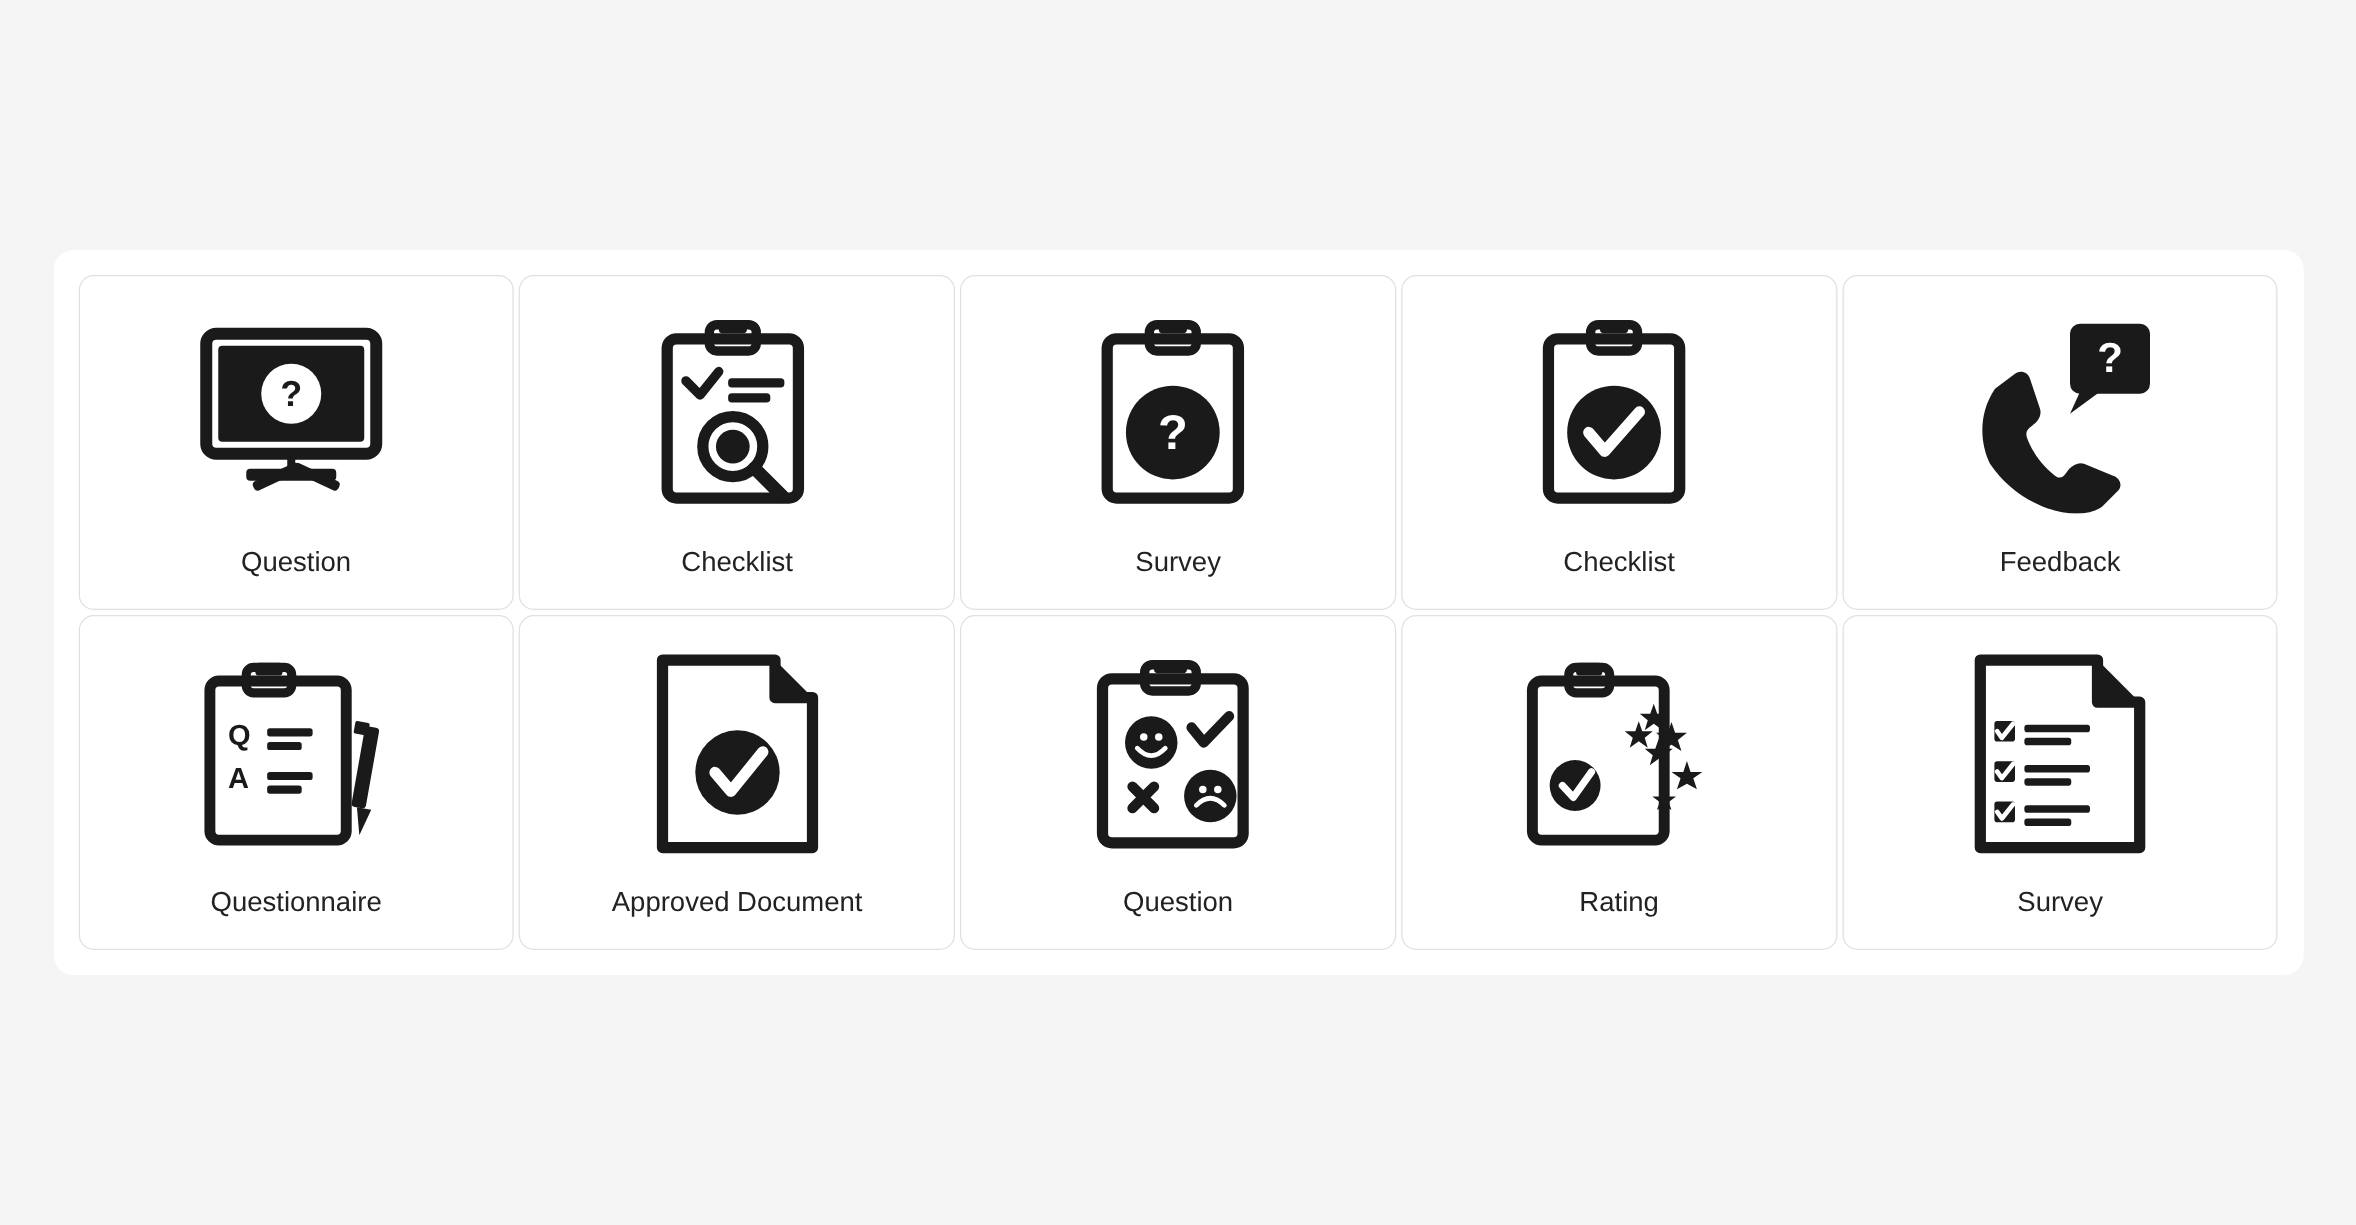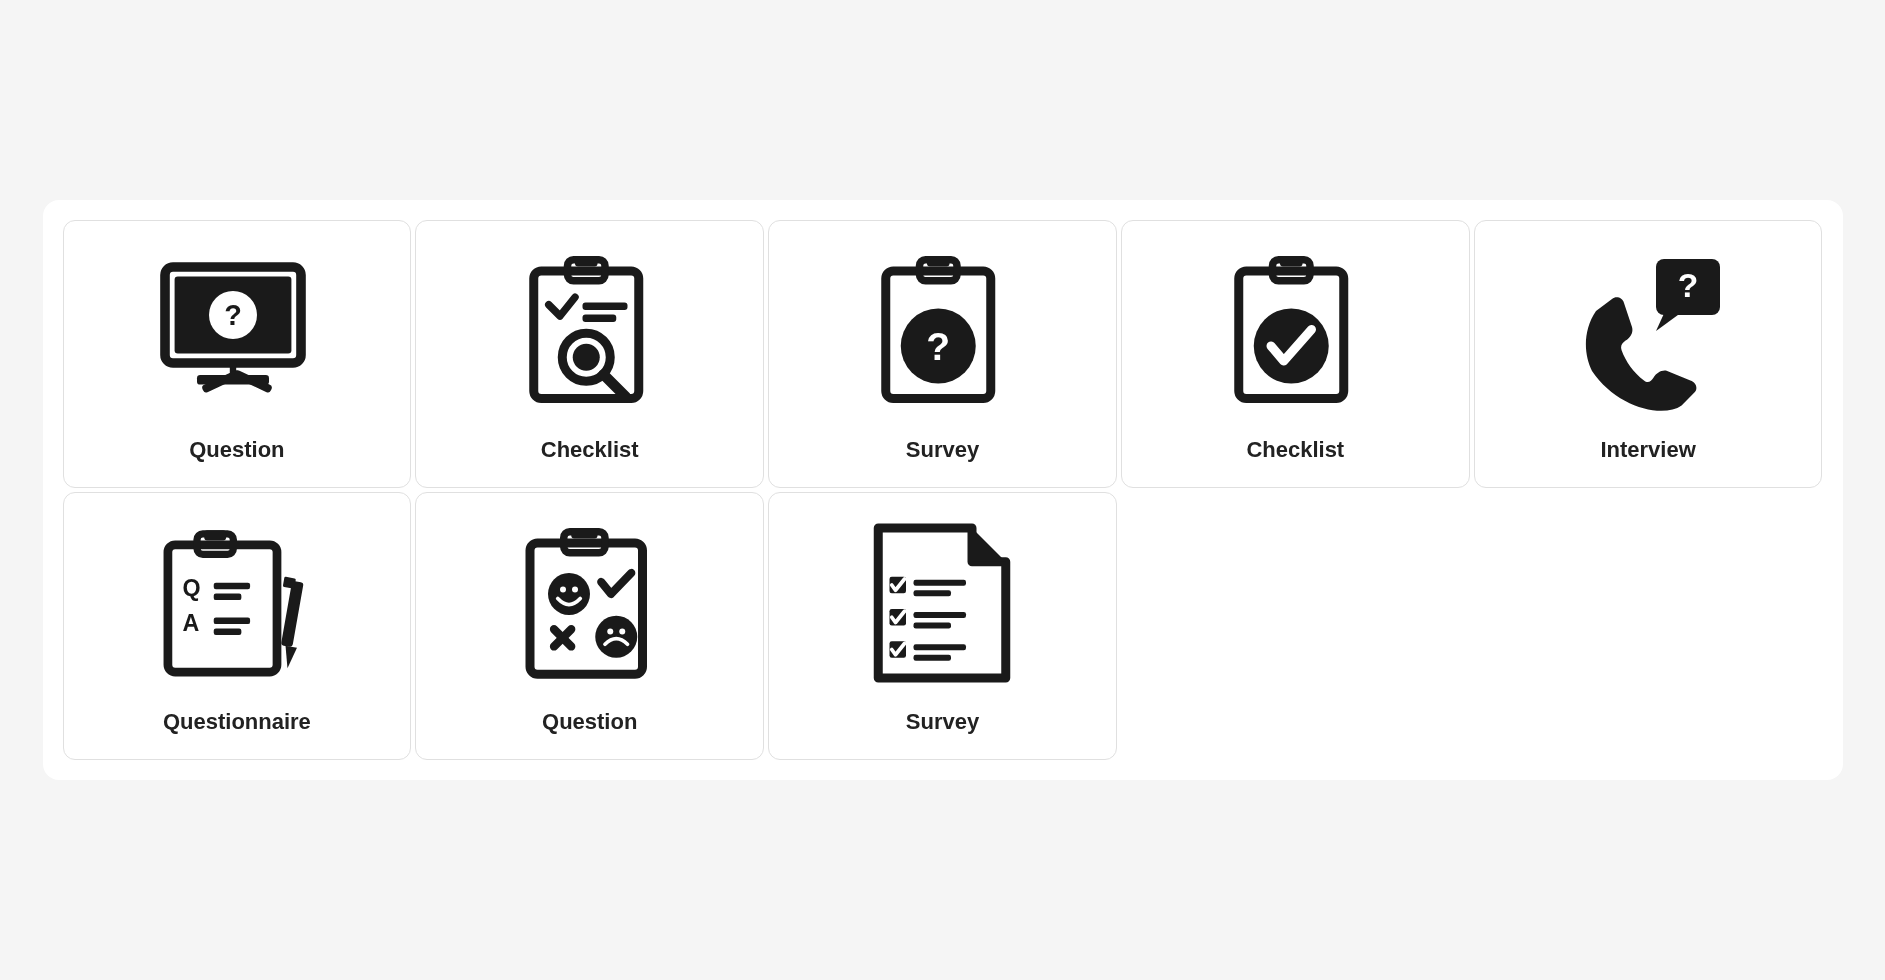--- a/index.html
+++ b/index.html
@@ -40,21 +40,21 @@
       width: 180px;
       height: 180px;
     }
     .icon-wrapper svg {
       fill: #1a1a1a;
     }
     .icon-label {
       font-size: 22px;
       color: #222;
       text-align: left;
-      font-weight: 700;
+      font-weight: 400;
     }
   </style>
 </head>
 <body>
 
 <div class="grid-container">
 
   <div class="icon-cell">
     <div class="icon-wrapper">
       <svg viewBox="0 0 200 200" width="160" height="160" xmlns="http://www.w3.org/2000/svg">
@@ -136,21 +136,21 @@
     <div class="icon-wrapper">
       <svg viewBox="0 0 200 200" width="160" height="160" xmlns="http://www.w3.org/2000/svg">
 
         <path d="M30,150 C20,130 18,100 35,75 L55,60 C60,56 68,58 70,65 L80,95 C82,102 78,108 72,112 C68,115 65,118 67,124 C72,138 82,152 95,162 C100,166 104,163 107,158 C111,152 118,148 124,150 L153,162 C160,164 163,172 158,177 L142,193 C118,210 60,195 30,150 Z" fill="#1a1a1a"></path>
 
         <rect x="110" y="10" width="80" height="70" rx="10" ry="10" fill="#1a1a1a"></rect>
         <polygon points="120,78 110,100 140,78" fill="#1a1a1a"></polygon>
         <text x="150" y="58" text-anchor="middle" font-size="42" font-weight="bold" fill="#ffffff" font-family="Arial">?</text>
       </svg>
     </div>
-    <span class="icon-label">Interview</span>
+    <span class="icon-label">Feedback</span>
   </div>
 
   <div class="icon-cell">
     <div class="icon-wrapper">
       <svg viewBox="0 0 220 220" width="160" height="170" xmlns="http://www.w3.org/2000/svg">
 
         <rect x="15" y="30" width="150" height="175" rx="10" ry="10" fill="none" stroke="#1a1a1a" stroke-width="12"></rect>
 
         <rect x="55" y="15" width="50" height="28" rx="8" ry="8" fill="none" stroke="#1a1a1a" stroke-width="10"></rect>
         <rect x="65" y="10" width="30" height="14" rx="4" ry="4" fill="#1a1a1a"></rect>
@@ -164,20 +164,34 @@
         <rect x="78" y="145" width="38" height="9" rx="3" fill="#1a1a1a"></rect>
 
         <rect x="178" y="80" width="16" height="90" rx="4" fill="#1a1a1a" transform="rotate(10, 186, 125)"></rect>
         <polygon points="174,170 190,170 182,200" fill="#1a1a1a" transform="rotate(10, 182, 185)"></polygon>
         <rect x="174" y="75" width="16" height="14" rx="2" fill="#1a1a1a" transform="rotate(10, 182, 82)"></rect>
       </svg>
     </div>
     <span class="icon-label">Questionnaire</span>
   </div>
 
+  <div class="icon-cell">
+    <div class="icon-wrapper">
+      <svg viewBox="0 0 200 220" width="150" height="170" xmlns="http://www.w3.org/2000/svg">
+
+        <path d="M20,10 L140,10 L140,50 L180,50 L180,210 L20,210 Z" fill="none" stroke="#1a1a1a" stroke-width="12" stroke-linejoin="round"></path>
+
+        <path d="M140,10 L180,50 L140,50 Z" fill="#1a1a1a"></path>
+
+        <circle cx="100" cy="130" r="45" fill="#1a1a1a"></circle>
+        <polyline points="76,130 93,150 127,108" fill="none" stroke="#ffffff" stroke-width="12" stroke-linecap="round" stroke-linejoin="round"></polyline>
+      </svg>
+    </div>
+    <span class="icon-label">Approved Document</span>
+  </div>
 
   <div class="icon-cell">
     <div class="icon-wrapper">
       <svg viewBox="0 0 200 220" width="150" height="170" xmlns="http://www.w3.org/2000/svg">
 
         <rect x="20" y="30" width="150" height="175" rx="10" ry="10" fill="none" stroke="#1a1a1a" stroke-width="12"></rect>
 
         <rect x="65" y="15" width="55" height="28" rx="8" ry="8" fill="none" stroke="#1a1a1a" stroke-width="10"></rect>
         <rect x="75" y="10" width="35" height="14" rx="4" ry="4" fill="#1a1a1a"></rect>
 
@@ -197,20 +211,47 @@
 
         <path d="M120,165 Q135,150 150,165" fill="none" stroke="#ffffff" stroke-width="5" stroke-linecap="round"></path>
 
         <circle cx="127" cy="148" r="4" fill="#ffffff"></circle>
         <circle cx="143" cy="148" r="4" fill="#ffffff"></circle>
       </svg>
     </div>
     <span class="icon-label">Question</span>
   </div>
 
+  <div class="icon-cell">
+    <div class="icon-wrapper">
+      <svg viewBox="0 0 220 220" width="160" height="170" xmlns="http://www.w3.org/2000/svg">
+
+        <rect x="15" y="30" width="145" height="175" rx="10" ry="10" fill="none" stroke="#1a1a1a" stroke-width="12"></rect>
+
+        <rect x="55" y="15" width="45" height="28" rx="8" ry="8" fill="none" stroke="#1a1a1a" stroke-width="10"></rect>
+        <rect x="63" y="10" width="29" height="14" rx="4" ry="4" fill="#1a1a1a"></rect>
+
+        <circle cx="62" cy="145" r="28" fill="#1a1a1a"></circle>
+        <polyline points="48,145 60,158 80,130" fill="none" stroke="#ffffff" stroke-width="8" stroke-linecap="round" stroke-linejoin="round"></polyline>
+
+        <polygon points="155,60 162,80 183,80 167,93 173,113 155,100 137,113 143,93 127,80 148,80" fill="#1a1a1a" transform="scale(0.55) translate(115, 40)"></polygon>
+
+        <polygon points="155,60 162,80 183,80 167,93 173,113 155,100 137,113 143,93 127,80 148,80" fill="#1a1a1a" transform="scale(0.55) translate(125, 110)"></polygon>
+
+        <polygon points="155,60 162,80 183,80 167,93 173,113 155,100 137,113 143,93 127,80 148,80" fill="#1a1a1a" transform="scale(0.55) translate(85, 75)"></polygon>
+
+        <polygon points="168,75 172,87 185,87 175,95 179,107 168,100 157,107 161,95 151,87 164,87" fill="#1a1a1a"></polygon>
+
+        <polygon points="185,118 189,130 202,130 192,137 196,149 185,143 174,149 178,137 168,130 181,130" fill="#1a1a1a"></polygon>
+
+        <polygon points="160,148 163,157 173,157 165,163 168,172 160,167 152,172 155,163 147,157 157,157" fill="#1a1a1a"></polygon>
+      </svg>
+    </div>
+    <span class="icon-label">Rating</span>
+  </div>
 
   <div class="icon-cell">
     <div class="icon-wrapper">
       <svg viewBox="0 0 200 220" width="150" height="170" xmlns="http://www.w3.org/2000/svg">
 
         <path d="M15,10 L140,10 L140,55 L185,55 L185,210 L15,210 Z" fill="none" stroke="#1a1a1a" stroke-width="12" stroke-linejoin="round"></path>
 
         <path d="M140,10 L185,55 L140,55 Z" fill="#1a1a1a"></path>
 
         <rect x="30" y="75" width="22" height="22" rx="3" fill="#1a1a1a"></rect>

